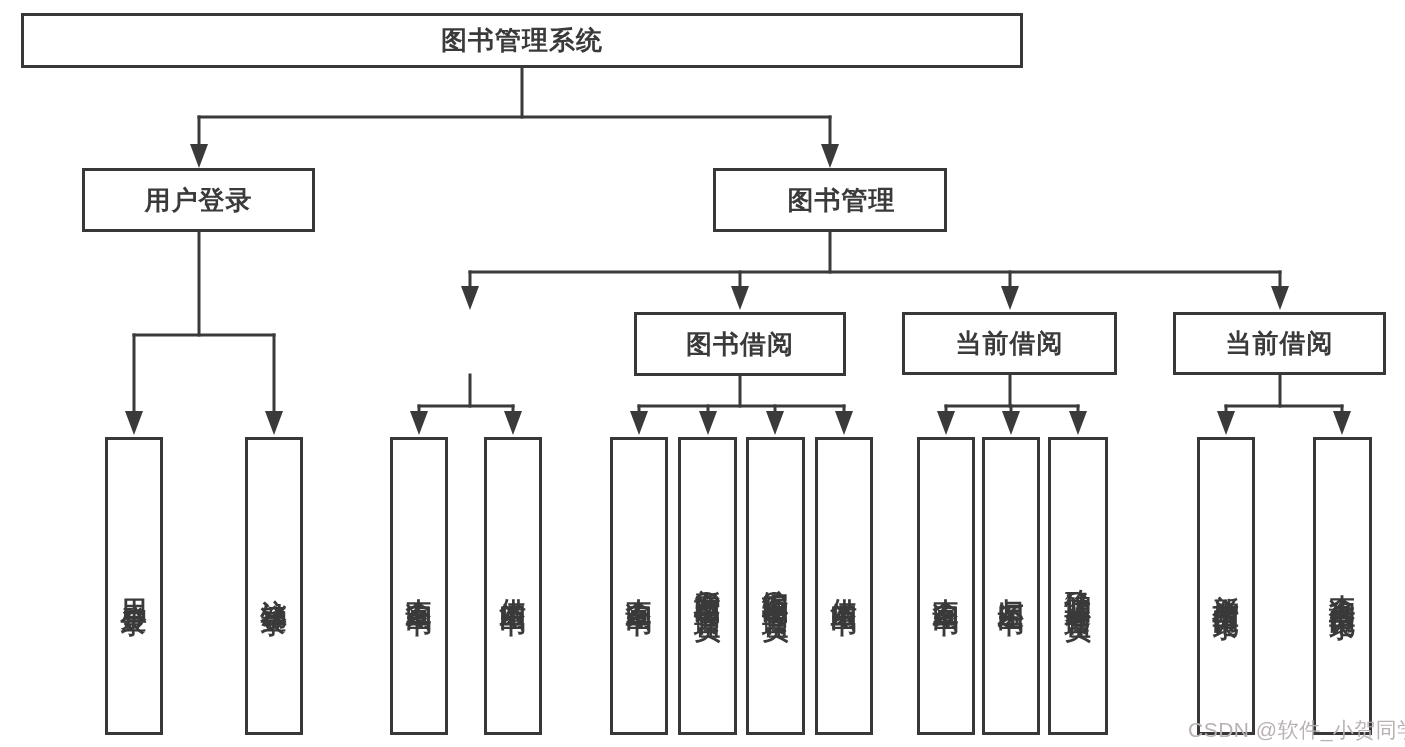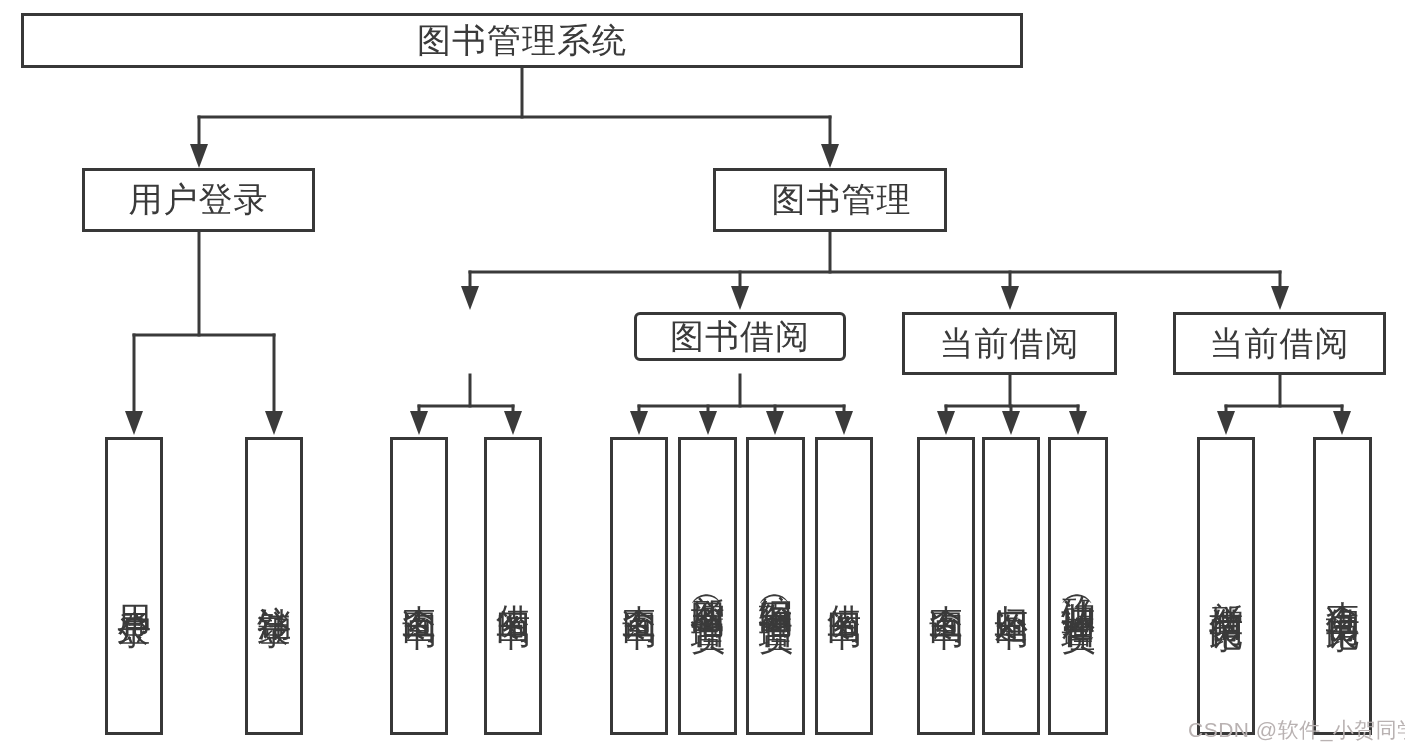--- a/index.html
+++ b/index.html
@@ -15,40 +15,41 @@
   #wires { position: absolute; left: 0; top: 0; z-index: 1; }
   .node {
     position: absolute;
     box-sizing: border-box;
     border: 3px solid #383838;
     background: #ffffff;
     display: flex;
     align-items: center;
     justify-content: center;
     z-index: 2;
-    font-size: 34px;
+    font-size: 26px;
     letter-spacing: 1px;
     text-align: center;
+    font-weight: bold;
   }
   .vert {
     writing-mode: vertical-rl;
     text-orientation: mixed;
     letter-spacing: 4px;
     line-height: 1.1;
   }
   .leaf { width: 58px; top: 437px; height: 298px; }
 
   
   #n-root { left: 21px; top: 13px; width: 1002px; height: 55px; }
   
   #n-user-login { left: 82px;  top: 168px; width: 233px; height: 64px; }
   #n-book-mgmt  { left: 713px; top: 168px; width: 234px; height: 64px; padding-left: 23px; }
   
   #n-new-rec    { left: 363px;  top: 312px; width: 214px; height: 63px; }
-  #n-bk-borrow  { left: 634px;  top: 312px; width: 212px; height: 49px; border-radius: 6px; }
+  #n-bk-borrow  { left: 634px;  top: 312px; width: 212px; height: 64px; }
   #n-cur-borrow { left: 902px;  top: 312px; width: 215px; height: 63px; }
   #n-brw-record { left: 1173px; top: 312px; width: 213px; height: 63px; }
   
   #l-ul-login   { left: 105px; }
   #l-ul-logout  { left: 245px; }
   #l-nr-query   { left: 390px; }
   #l-nr-borrow  { left: 484px; }
   #l-bb-query   { left: 610px; }
   #l-bb-add     { left: 678px; width: 59px; }
   #l-bb-edit    { left: 746px; width: 59px; }

